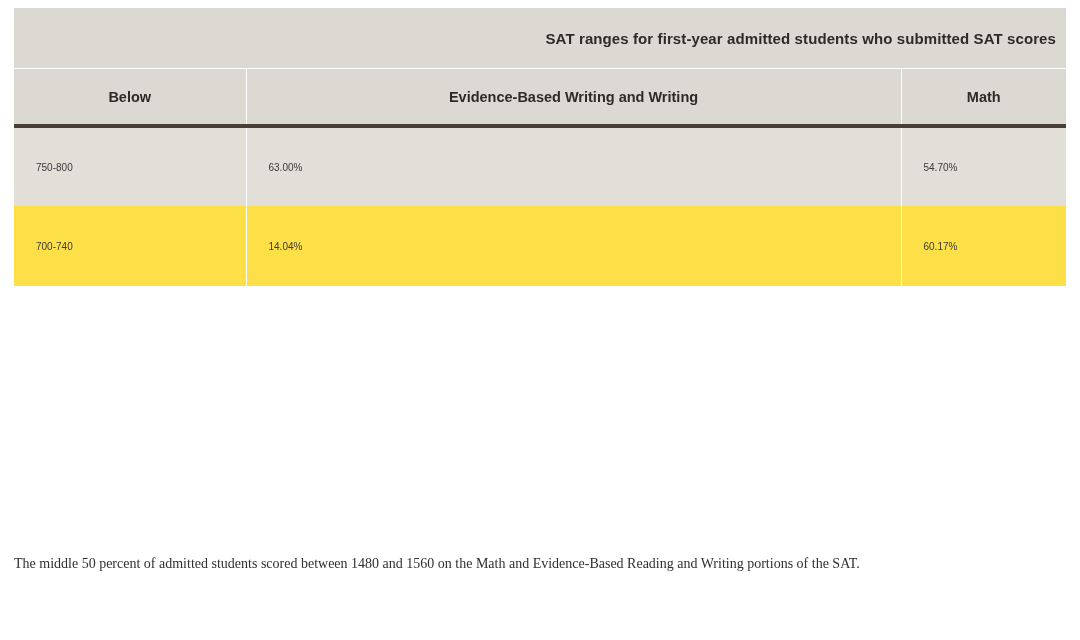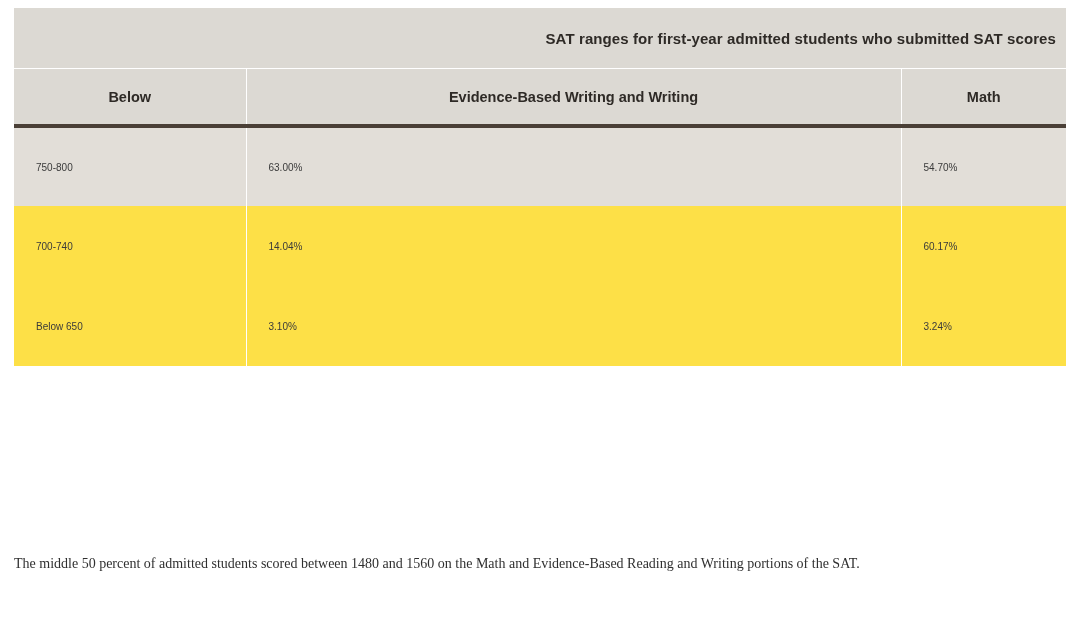--- a/index.html
+++ b/index.html
@@ -133,25 +133,20 @@
         <tr class="odd">
           <td>750-800</td>
           <td>63.00%</td>
           <td>54.70%</td>
         </tr>
         <tr class="even">
           <td>700-740</td>
           <td>14.04%</td>
           <td>60.17%</td>
         </tr>
-        <tr class="even">
-          <td>Below 650</td>
-          <td>3.10%</td>
-          <td>3.24%</td>
-        </tr>
       </tbody>
     </table>
   </div>
 
   <div class="edge-left"></div>
 
   <p class="note">The middle 50 percent of admitted students scored between 1480 and 1560 on the Math and Evidence-Based Reading and Writing portions of the SAT.</p>
 
 </div>
 

